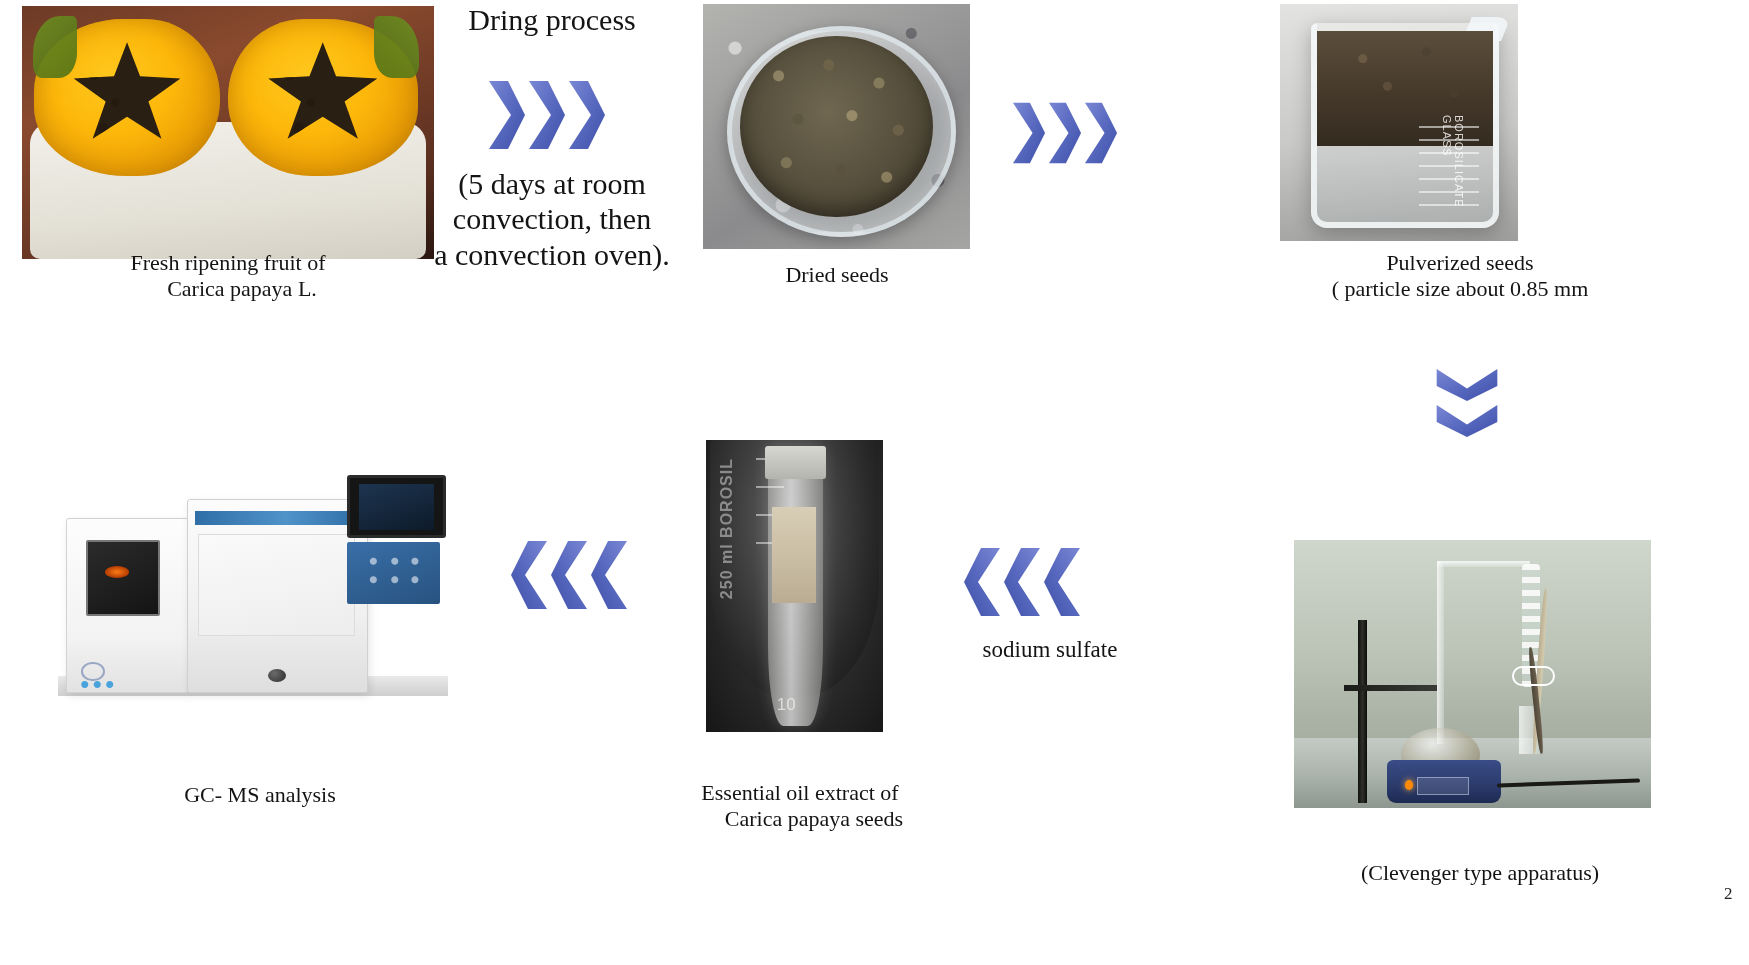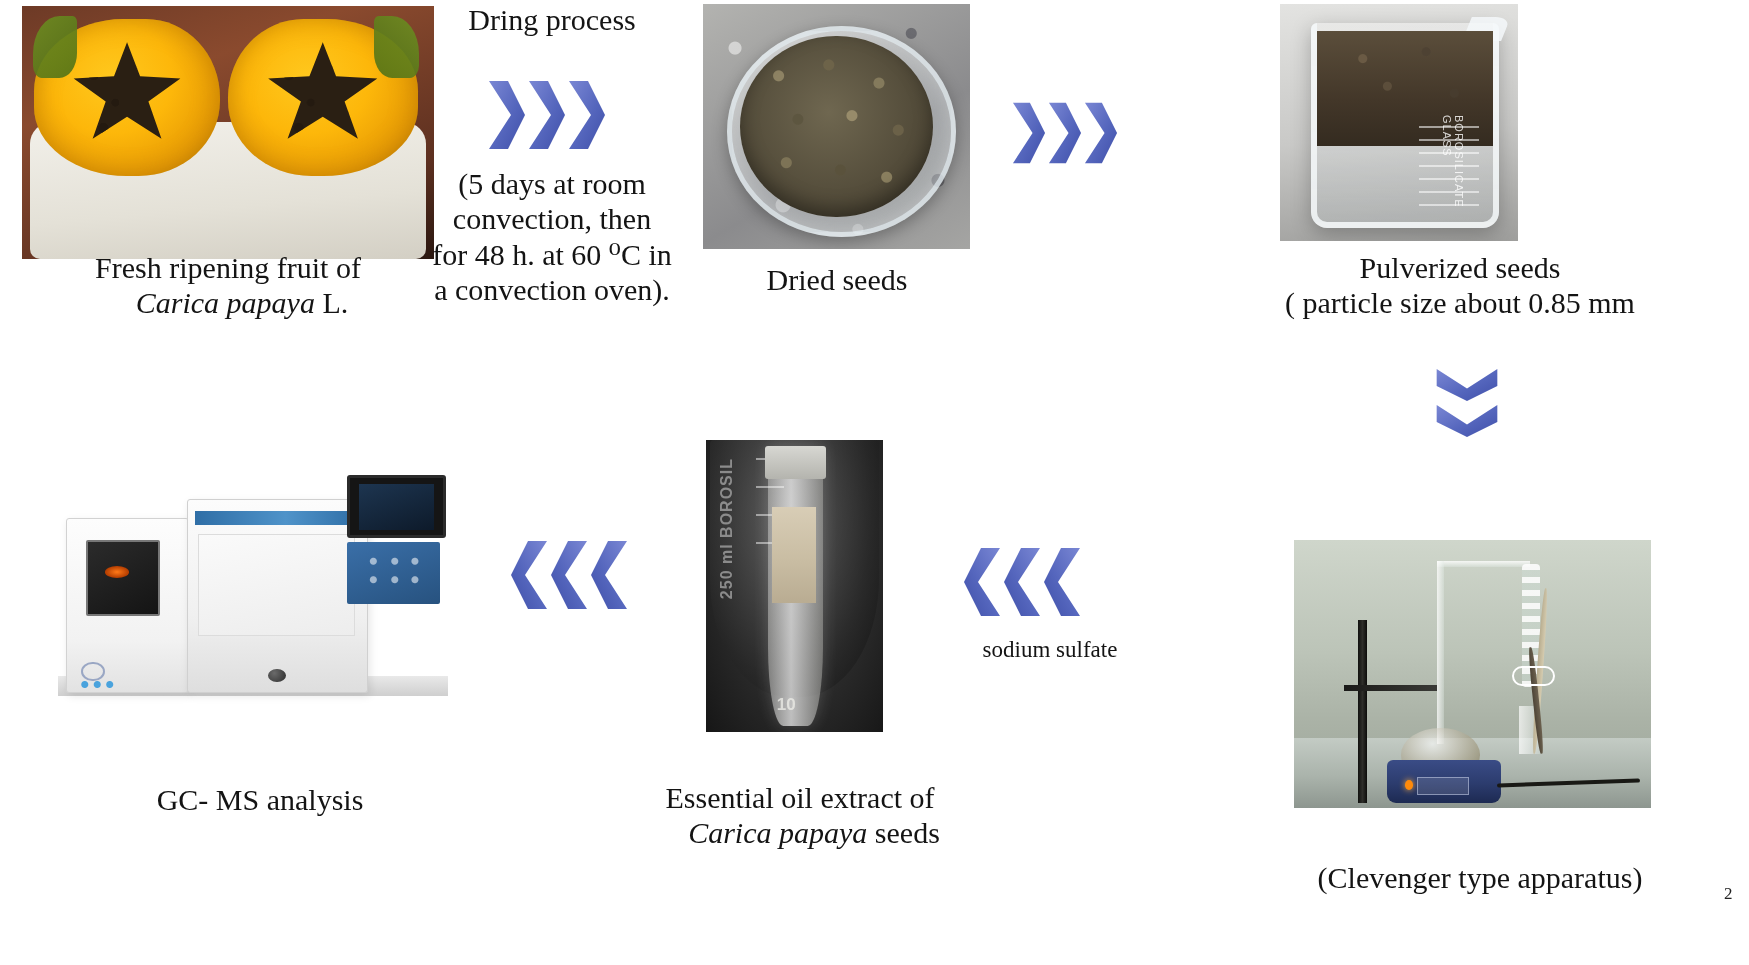--- a/index.html
+++ b/index.html
@@ -15,24 +15,24 @@
   .stage{position:relative;width:1749px;height:965px;}
   .abs{position:absolute;}
 
   
   .cap{
     text-align:center;
     line-height:1.18;
     color:#141414;
     font-weight:400;
   }
-  .cap-lg{font-size:30px;}
+  .cap-lg{font-size:22px;}
   .cap-md{font-size:30px;}
   .cap-sm{font-size:23px;}
-  .ital{font-style:italic;margin-left:28px;}
+  .ital{margin-left:28px;}
 
   
   .photo{
     position:absolute;
     overflow:hidden;
     background:#cfcfcf;
   }
 
   
   .papaya{background:#2b1a12;}
@@ -251,21 +251,21 @@
     position:absolute;left:-6%;top:0;width:112%;height:12%;
     background:linear-gradient(180deg,#d7d7d2,#b4b4ae);
     border-radius:3px;
   }
   .vial .oil{
     position:absolute;left:8%;top:22%;width:80%;height:34%;
     background:linear-gradient(180deg,#d8cdb6 0%,#c9bda3 55%,#b9ac92 100%);
   }
   .vial .num{
     position:absolute;left:16%;bottom:4%;
-    color:rgba(235,235,230,.8);font-size:17px;font-weight:700;
+    color:rgba(235,235,230,.8);font-size:17px;font-weight:400;
     font-family:"Liberation Sans",sans-serif;
   }
 
   
   .gcms{background:#ffffff;}
   .gcms .base{
     position:absolute;left:0;right:0;bottom:6%;height:8%;
     background:linear-gradient(180deg,#e9e9e9,#cfcfcf);
   }
   .gcms .unitA{
@@ -393,21 +393,20 @@
     <span class="chev" style="margin-left:-2px">
       <svg width="42" height="74" viewBox="0 0 42 74">
         <path d="M3 3 L25 37 L3 71 L22 71 L39 37 L22 3 Z" fill="url(#gR1)"></path>
       </svg>
     </span>
   </div>
 
   <div class="abs cap cap-md" style="left:418px;top:166px;width:268px;">
     <div>(5 days at room</div>
     <div>convection, then</div>
-    <div>for 48 h. at 60 ⁰C in</div>
     <div>a convection oven).</div>
   </div>
 
   <div class="photo seedsphoto" style="left:703px;top:4px;width:267px;height:245px;">
     <div class="granite"></div>
     <div class="dish"></div>
     <div class="seedpile"></div>
   </div>
 
   <div class="abs cap cap-lg" style="left:670px;top:262px;width:334px;">Dried seeds</div>

